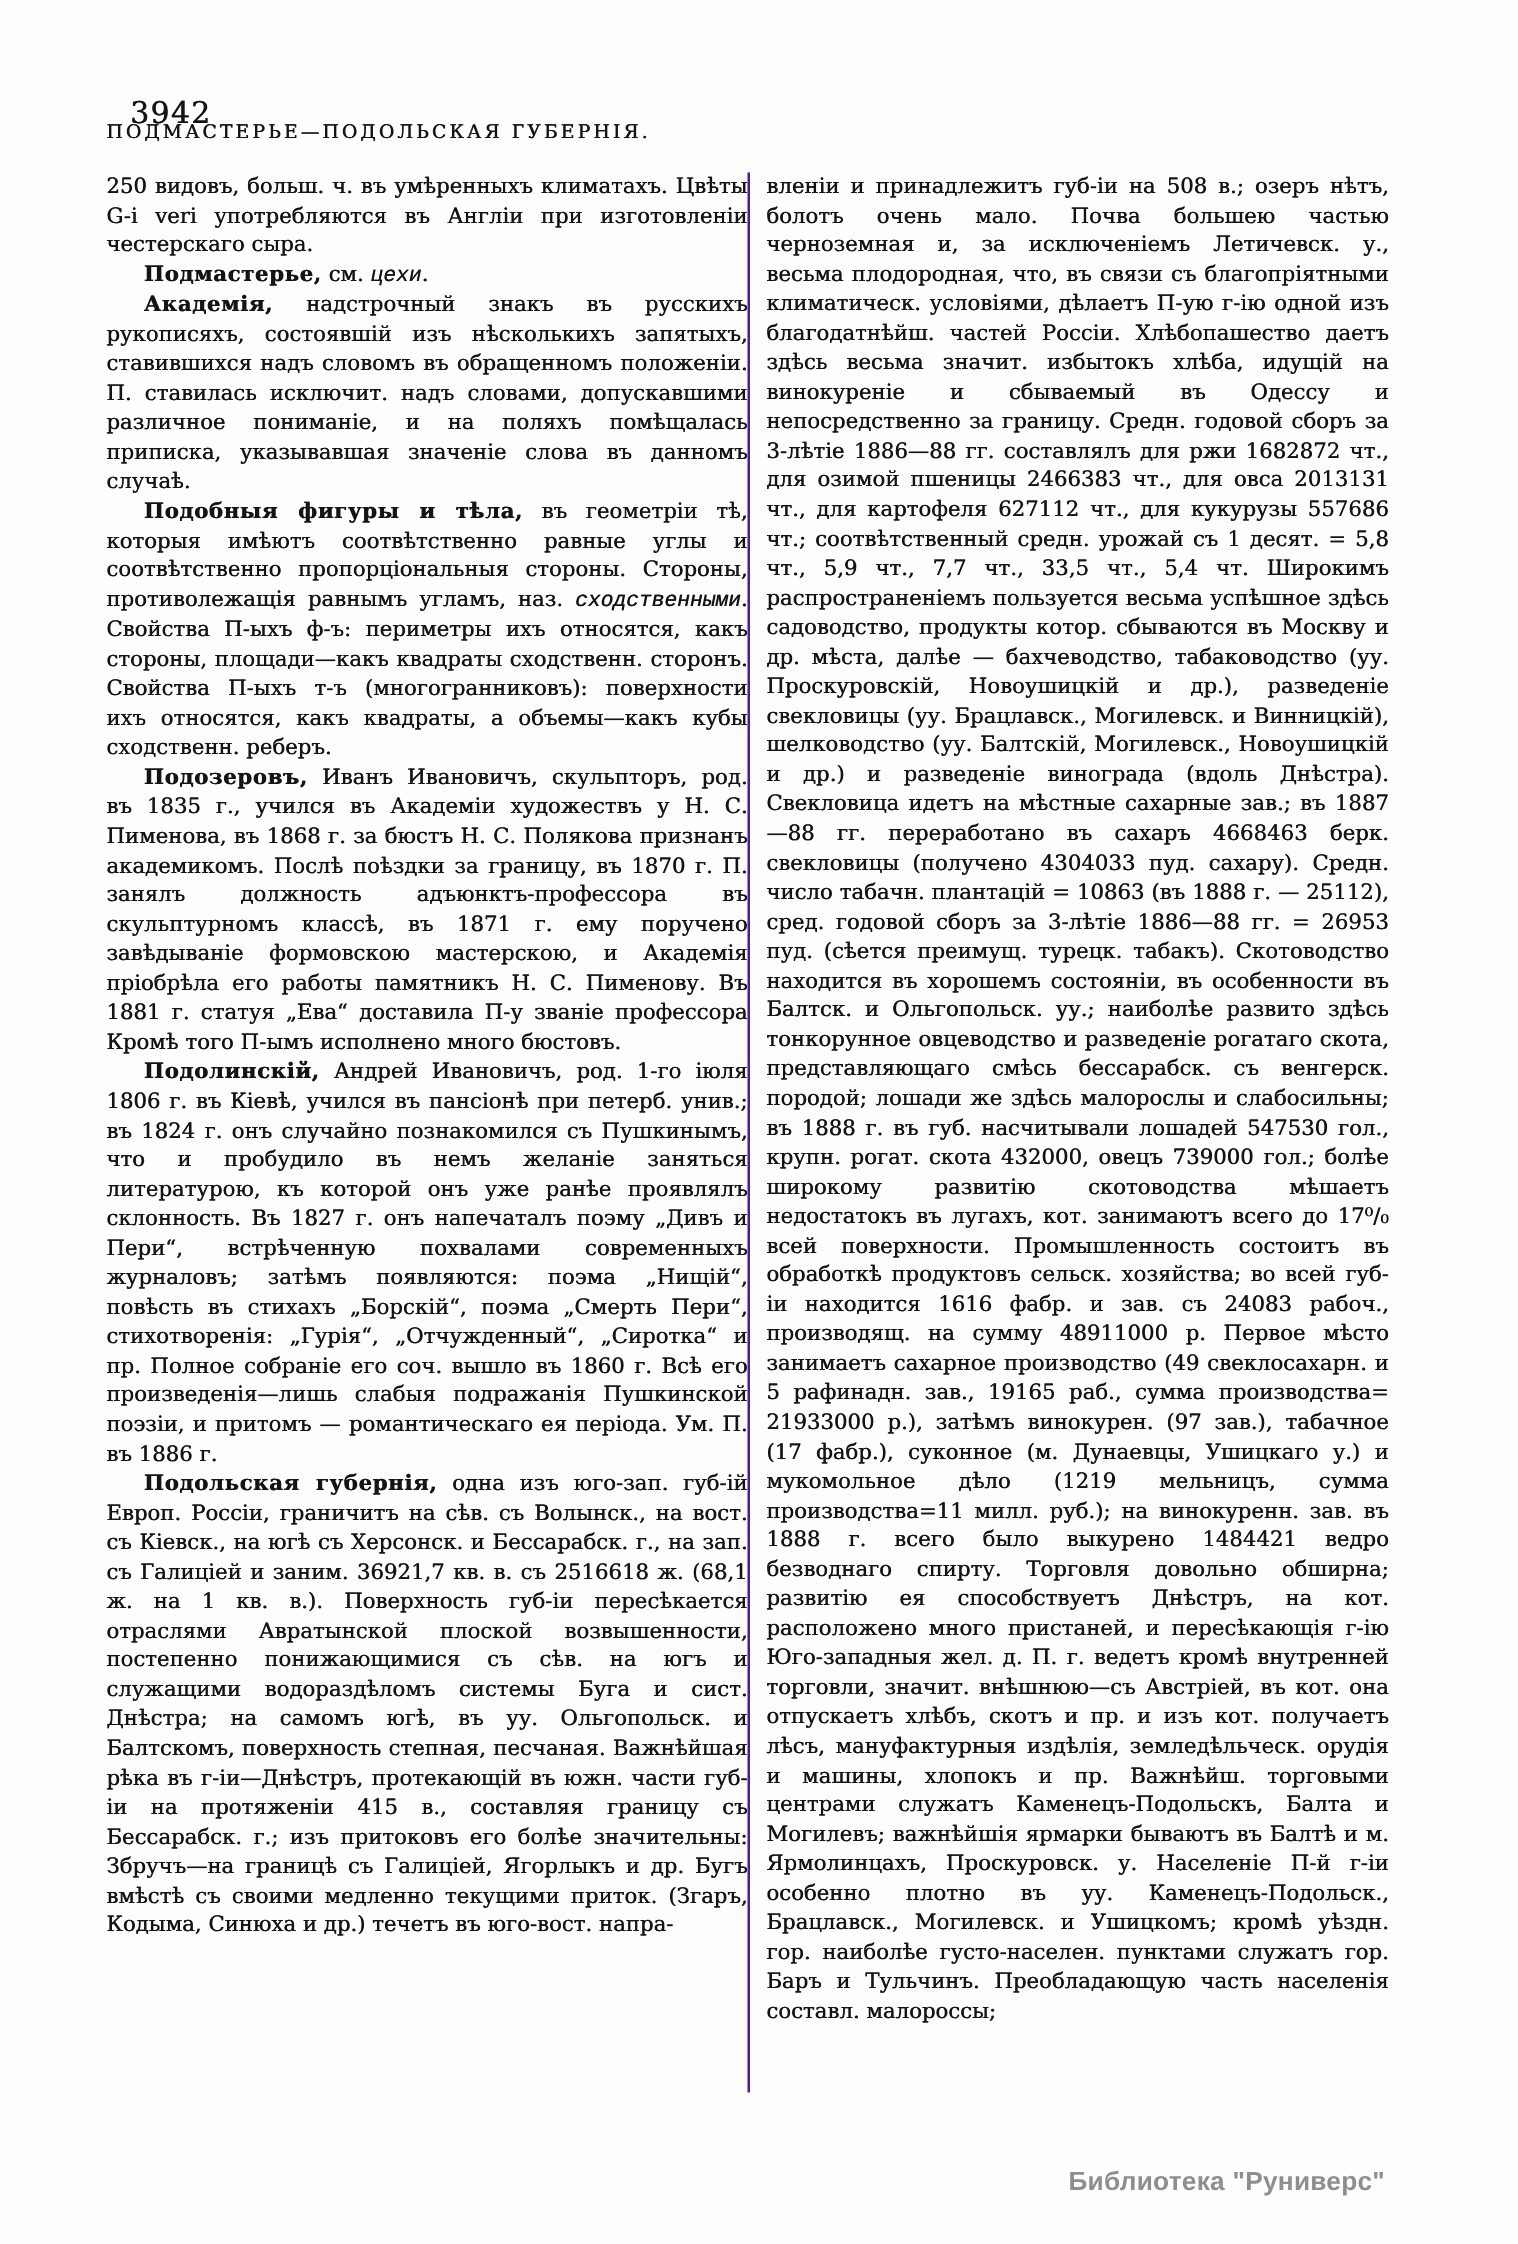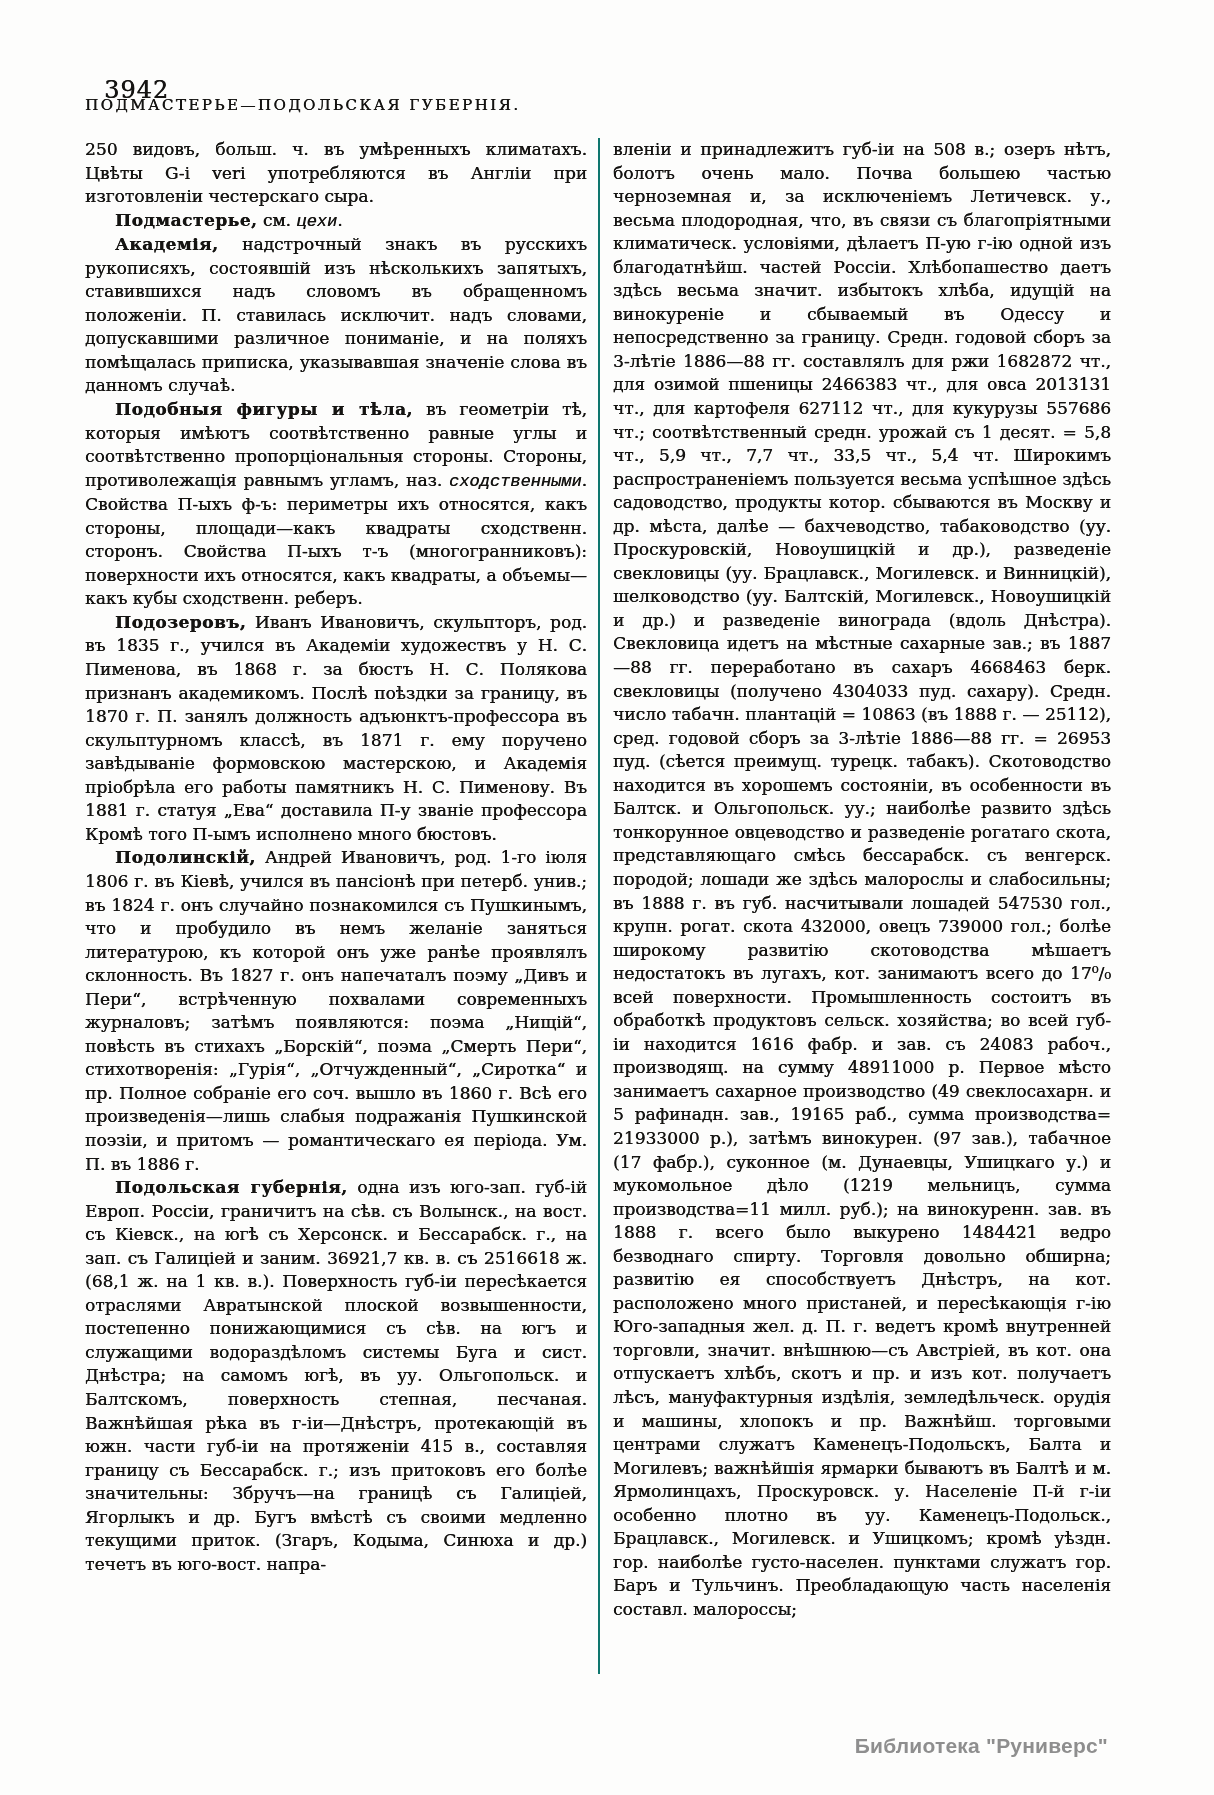--- a/index.html
+++ b/index.html
@@ -25,22 +25,22 @@
     position:absolute;left:85px;top:138px;width:1026px;height:1536px;
     display:flex;
   }
   .col{
     box-sizing:border-box;
     width:50%;height:100%;overflow:hidden;
     font-size:17px;line-height:23.55px;
     text-align:justify;
     text-shadow:0.35px 0 0 currentColor;
   }
-  .col-left{padding-right:11px;}
-  .col-right{border-left:2px solid #0f766e;padding-left:13px;}
+  .col-left{}
+  .col-right{border-left:2px solid #4c1d95;padding-left:13px;}
   .para{margin:0;}
   .para.indent{text-indent:30px;}
   .bold{font-weight:bold;letter-spacing:0.5px;}
   .italic{font-style:italic;font-family:Liberation Mono, monospace;}
   .watermark{
     position:absolute;right:106px;top:1734px;
     font-family:"Liberation Sans","DejaVu Sans",sans-serif;
     font-weight:bold;font-size:21px;color:#8e8e8e;letter-spacing:0.2px;
     white-space:nowrap;
   }

